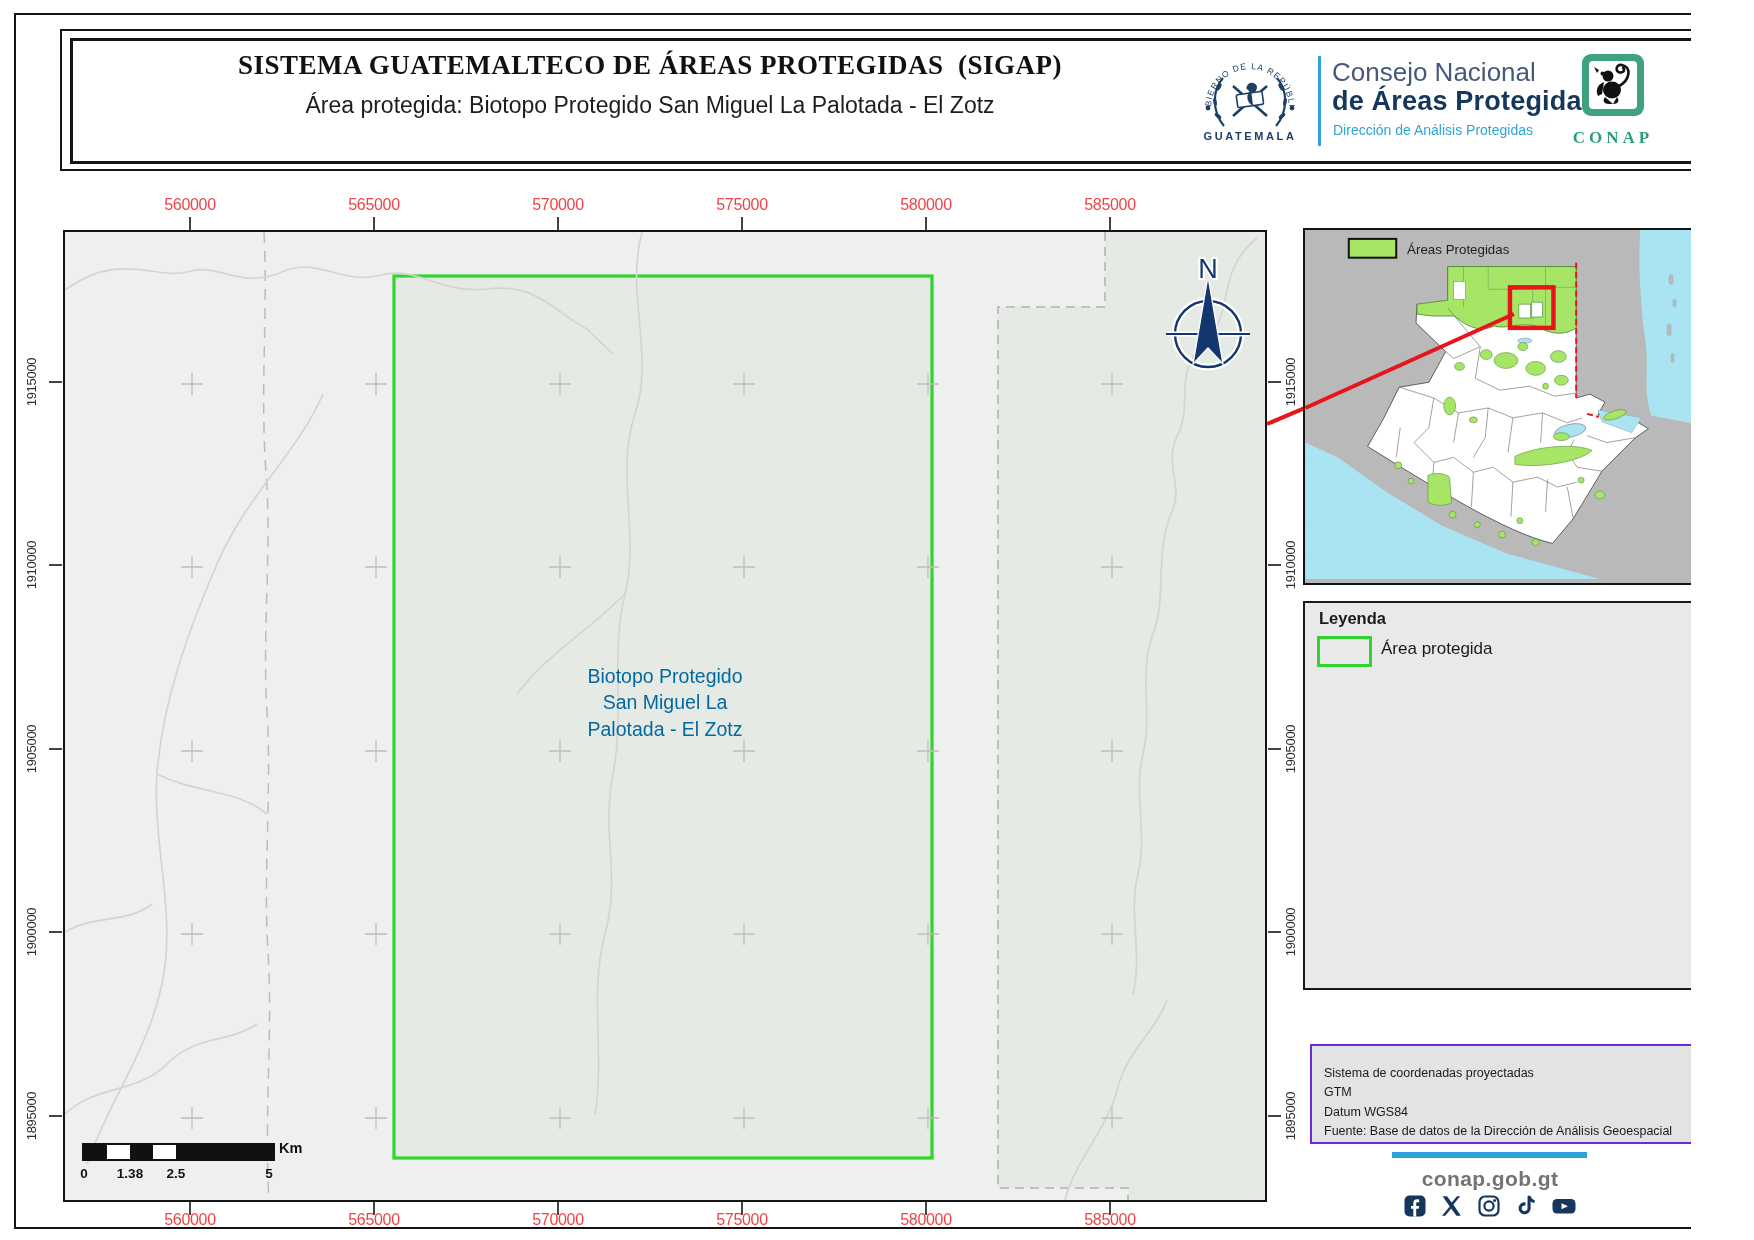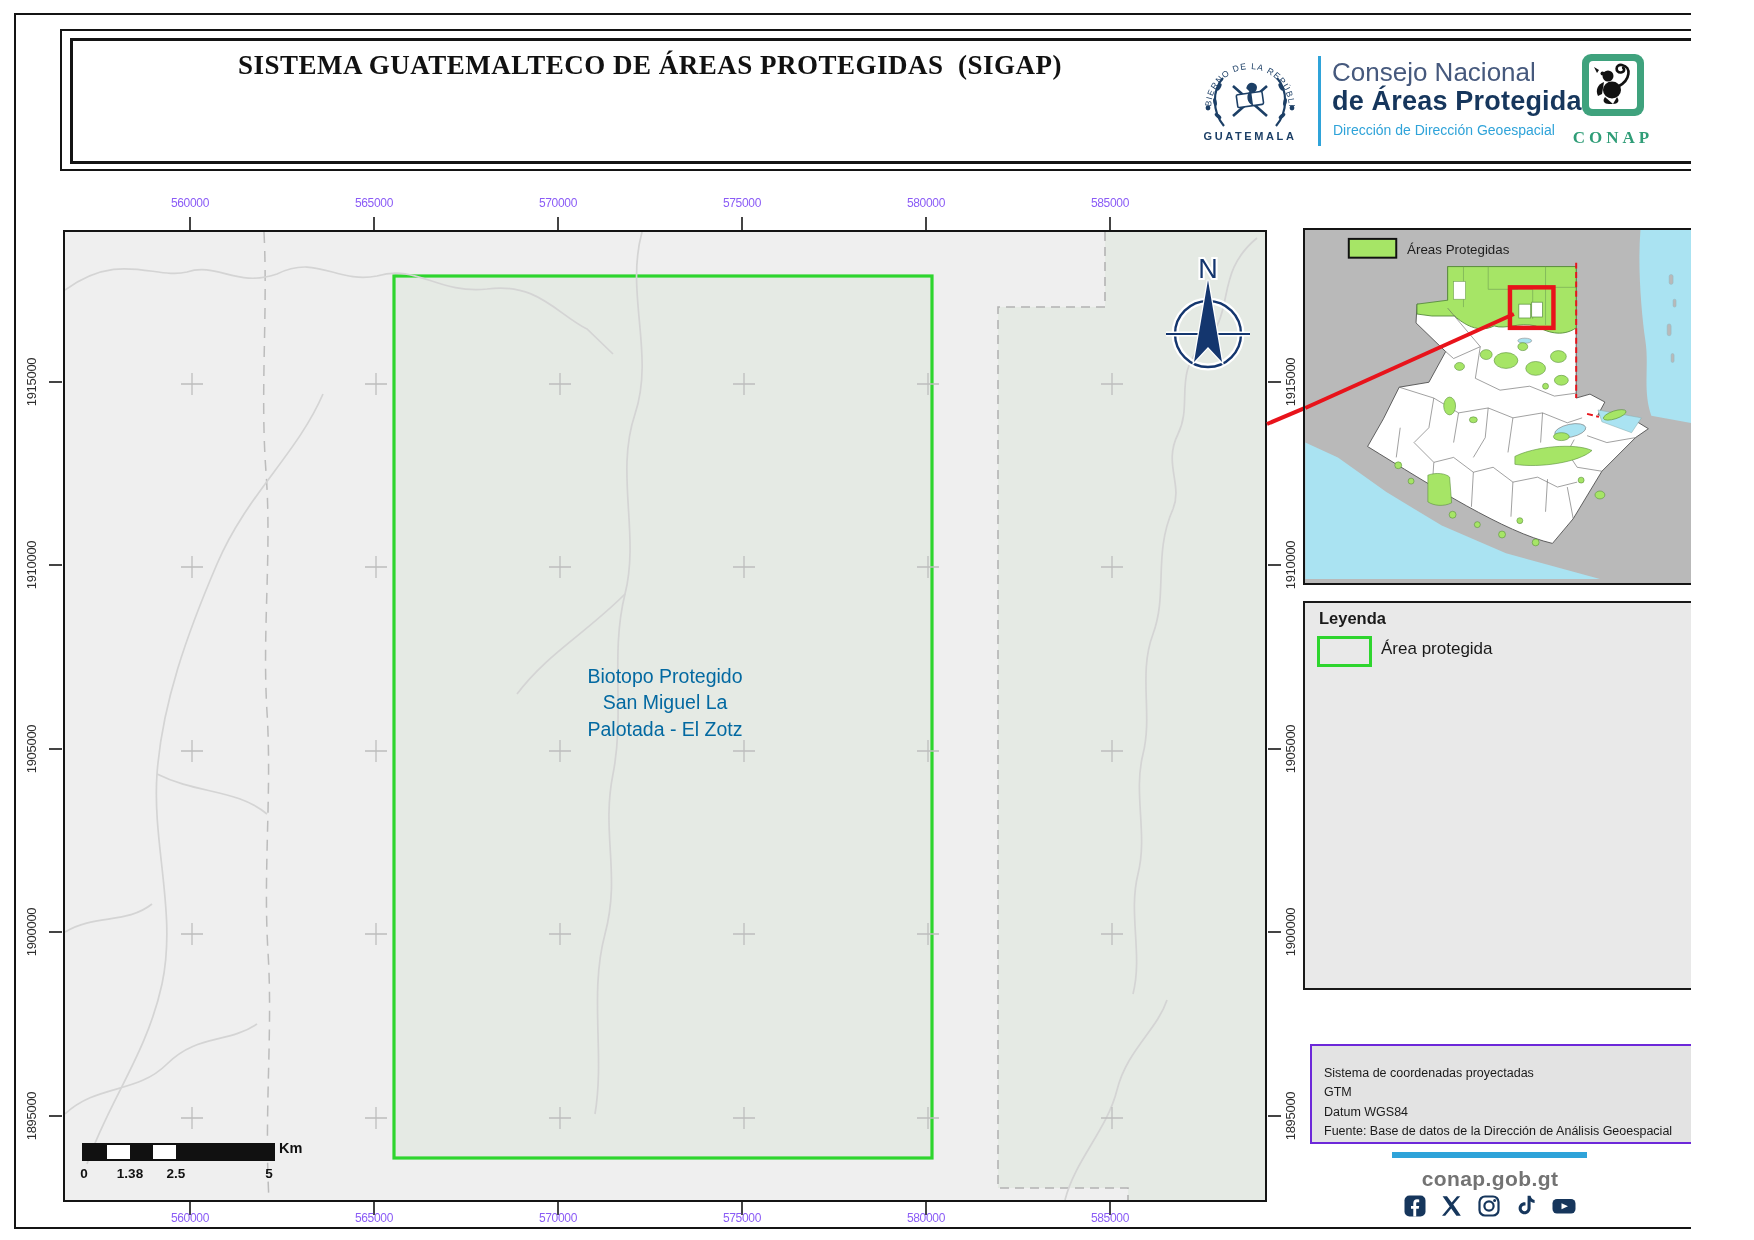--- a/index.html
+++ b/index.html
@@ -15,21 +15,21 @@
   .subtitle{left:90px;top:92px;width:1120px;text-align:center;font-size:23px;color:#1d1d1d;}
   .org-divider{left:1318px;top:56px;width:3px;height:90px;background:#2fa3d9;}
   .org-line1{left:1332px;top:57px;font-size:26px;color:#46597d;}
   .org-line2{left:1332px;top:86px;font-size:27px;font-weight:bold;color:#16365c;letter-spacing:.2px;}
   .org-line3{left:1333px;top:122px;font-size:14px;color:#2fa3d9;}
   
   .map-frame{left:63px;top:230px;width:1200px;height:968px;border:2px solid #141414;background:#efefef;overflow:hidden;}
   .map-label{left:600px;top:470px;transform:translate(-50%,-50%);width:280px;text-align:center;
              font-size:19.5px;line-height:1.35;color:#0369a1;white-space:pre-line;}
   
-  .xtick-label{width:80px;text-align:center;font-size:12px;color:#8b5cf6;letter-spacing:-.3px;}
+  .xtick-label{width:80px;text-align:center;font-size:16px;color:#ef4444;letter-spacing:-.3px;}
   .ytick-label{width:80px;height:16px;text-align:center;font-size:13px;color:#2e2e2e;
                letter-spacing:-.3px;transform:rotate(-90deg);}
   .tick-v{width:2px;height:13px;background:#444;}
   .tick-h{width:13px;height:2px;background:#444;}
   
   .scalebar{left:80px;top:1141px;width:189px;height:14px;border:2px solid #111;display:flex;background:#fff;}
   .sb-label{position:absolute;top:1163px;font-weight:bold;font-size:13.5px;color:#111;width:40px;text-align:center;}
   .sb-unit{left:276px;top:1140px;font-weight:bold;font-size:14.5px;color:#111;}
   
   .red-leader{left:1267px;top:422px;width:44px;height:4px;background:#e8131b;
@@ -53,20 +53,21 @@
 </head>
 <body>
 
 <div id="page">
 
   <div class="abs outer-frame"></div>
 
   <div class="abs header-outer"></div>
   <div class="abs header-inner"></div>
   <div class="abs title">SISTEMA GUATEMALTECO DE ÁREAS PROTEGIDAS  (SIGAP)</div>
+  <div class="abs subtitle">Área protegida: Biotopo Protegido San Miguel La Palotada - El Zotz</div>
 
   <svg class="abs" style="left:1198px;top:48px;" width="104" height="104" viewBox="-52 -52 104 104">
     <defs>
         <path id="embTop" d="M -39 8 A 39 39 0 0 1 39 8"></path>
       </defs>
     <text font-size="8.6" fill="#1c3f66" letter-spacing="1.1" font-family="Liberation Sans, sans-serif">
       <textPath href="#embTop" startOffset="50%" text-anchor="middle">GOBIERNO DE LA REPÚBLICA</textPath>
     </text>
     <circle cx="-42" cy="8" r="2.4" fill="#1c3f66"></circle>
     <circle cx="42" cy="8" r="2.4" fill="#1c3f66"></circle>
@@ -82,21 +83,21 @@
 
     <path d="M -17 16 L 17 -14 M -17 -14 L 17 16" stroke="#1c3f66" stroke-width="2.6"></path>
     <rect x="-13" y="-7" width="26" height="13" rx="1.5" transform="rotate(-8)" fill="#ffffff" stroke="#1c3f66" stroke-width="1.6"></rect>
     <path d="M -3 -12 c 2 -7 11 -5 9 1 c -1 4 -6 3 -9 -1 Z M 1 -10 c -5 7 -3 12 2 15" fill="#1c3f66" stroke="#1c3f66" stroke-width="1.4"></path>
     <text x="0" y="40" text-anchor="middle" font-size="11" font-weight="bold" letter-spacing="2.6" fill="#1c3f66" font-family="Liberation Sans, sans-serif">GUATEMALA</text>
   </svg>
 
   <div class="abs org-divider"></div>
   <div class="abs org-line1">Consejo Nacional</div>
   <div class="abs org-line2">de Áreas Protegidas</div>
-  <div class="abs org-line3">Dirección de Dirección Geoespacial</div>
+  <div class="abs org-line3">Dirección de Análisis Protegidas</div>
 
   <div class="abs" style="left:1568px;top:52px;width:90px;">
     <svg width="90" height="72" viewBox="0 0 90 72">
       <rect x="14" y="2" width="62" height="62" rx="9" fill="#3fa27d"></rect>
       <rect x="21" y="9" width="48" height="48" rx="4" fill="#ffffff"></rect>
       <g fill="#111">
         <circle cx="40" cy="24" r="5.5"></circle>
         <circle cx="34.5" cy="21.5" r="2"></circle>
         <ellipse cx="44" cy="38" rx="9" ry="8.5"></ellipse>
         <path d="M51 34 C 62 28 64 15 54 13 C 47 11.8 47 21 53 20.5 C 57 20 57 15.5 54 16" fill="none" stroke="#111" stroke-width="2.6"></path>

